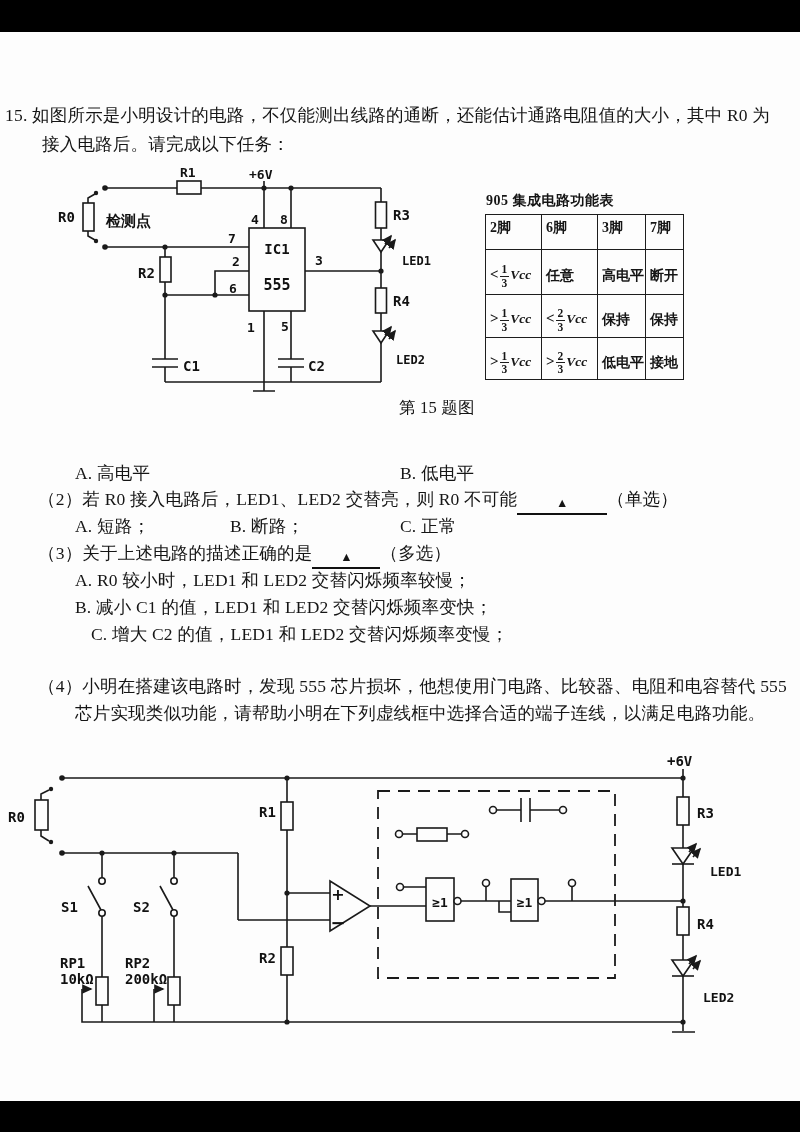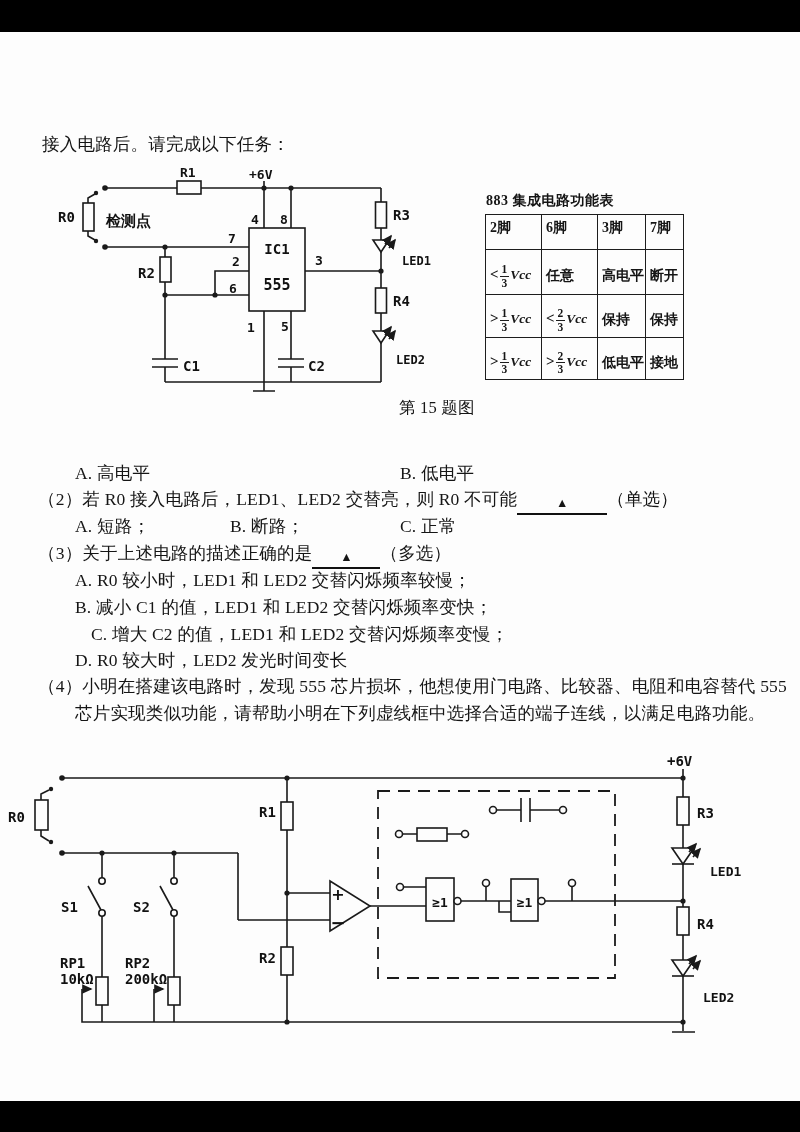--- a/index.html
+++ b/index.html
@@ -226,21 +226,21 @@
         <text x="703" y="1002">LED2</text>
         <text x="440" y="907" text-anchor="middle">≥1</text>
         <text x="524.5" y="907" text-anchor="middle">≥1</text>
         <text x="338" y="900" class="sign" text-anchor="middle">+</text>
         <text x="338" y="929" class="minus" text-anchor="middle">−</text>
       </g>
     </g>
   </svg>
 
   <div class="ftable-wrap">
-    <div class="ftable-title">883 集成电路功能表</div>
+    <div class="ftable-title">905 集成电路功能表</div>
     <table class="ftable">
       <colgroup>
           <col class="c1">
           <col class="c2">
           <col class="c3">
           <col class="c4">
         </colgroup>
       <tbody>
           <tr>
         <th>2脚</th>
@@ -263,39 +263,42 @@
       <tr class="dr3">
         <td><span class="op">&gt;</span><span class="frac"><span class="fn">1</span><span class="fd">3</span></span><span class="vcc">Vcc</span></td>
         <td><span class="op">&gt;</span><span class="frac"><span class="fn">2</span><span class="fd">3</span></span><span class="vcc">Vcc</span></td>
         <td>低电平</td>
         <td>接地</td>
       </tr>
     </tbody>
       </table>
   </div>
 
+  <div class="tl" style="left:5px;top:106px;">
+    <span>15.</span>
+    <span>如图所示是小明设计的电路，不仅能测出线路的通断，还能估计通路电阻值的大小，其中 R0 为</span>
+  </div>
   <div class="tl" style="left:42px;top:135px;">接入电路后。请完成以下任务：</div>
 
   <div class="tl cap" style="left:399px;top:398px;">第 15 题图</div>
 
   <div class="tl" style="left:75px;top:464px;">A. 高电平</div>
   <div class="tl" style="left:400px;top:464px;">B. 低电平</div>
 
   <div class="tl" style="left:38px;top:490px;">
     <span>（2）</span><span>若 R0 接入电路后，LED1、LED2 交替亮，则 R0 不可能</span><span class="blank w90"><span>▲</span></span><span>（单选）</span>
   </div>
   <div class="tl" style="left:75px;top:517px;">A. 短路；</div>
   <div class="tl" style="left:230px;top:517px;">B. 断路；</div>
   <div class="tl" style="left:400px;top:517px;">C. 正常</div>
 
   <div class="tl" style="left:38px;top:544px;">
     <span>（3）</span><span>关于上述电路的描述正确的是</span><span class="blank w68"><span>▲</span></span><span>（多选）</span>
   </div>
   <div class="tl" style="left:75px;top:571px;">A. R0 较小时，LED1 和 LED2 交替闪烁频率较慢；</div>
   <div class="tl" style="left:75px;top:598px;">B. 减小 C1 的值，LED1 和 LED2 交替闪烁频率变快；</div>
   <div class="tl" style="left:75px;top:625px;margin-left:16px;">C. 增大 C2 的值，LED1 和 LED2 交替闪烁频率变慢；</div>
-  <div class="tl" style="left:75px;top:651px;">D. R0 较大时，LED2 发光时间变长</div>
 
   <div class="tl" style="left:38px;top:677px;">
     <span>（4）</span><span>小明在搭建该电路时，发现 555 芯片损坏，他想使用门电路、比较器、电阻和电容替代 555</span>
   </div>
   <div class="tl" style="left:75px;top:704px;text-align:center;">芯片实现类似功能，请帮助小明在下列虚线框中选择合适的端子连线，以满足电路功能。</div>
 </div>
 
 </body></html>

